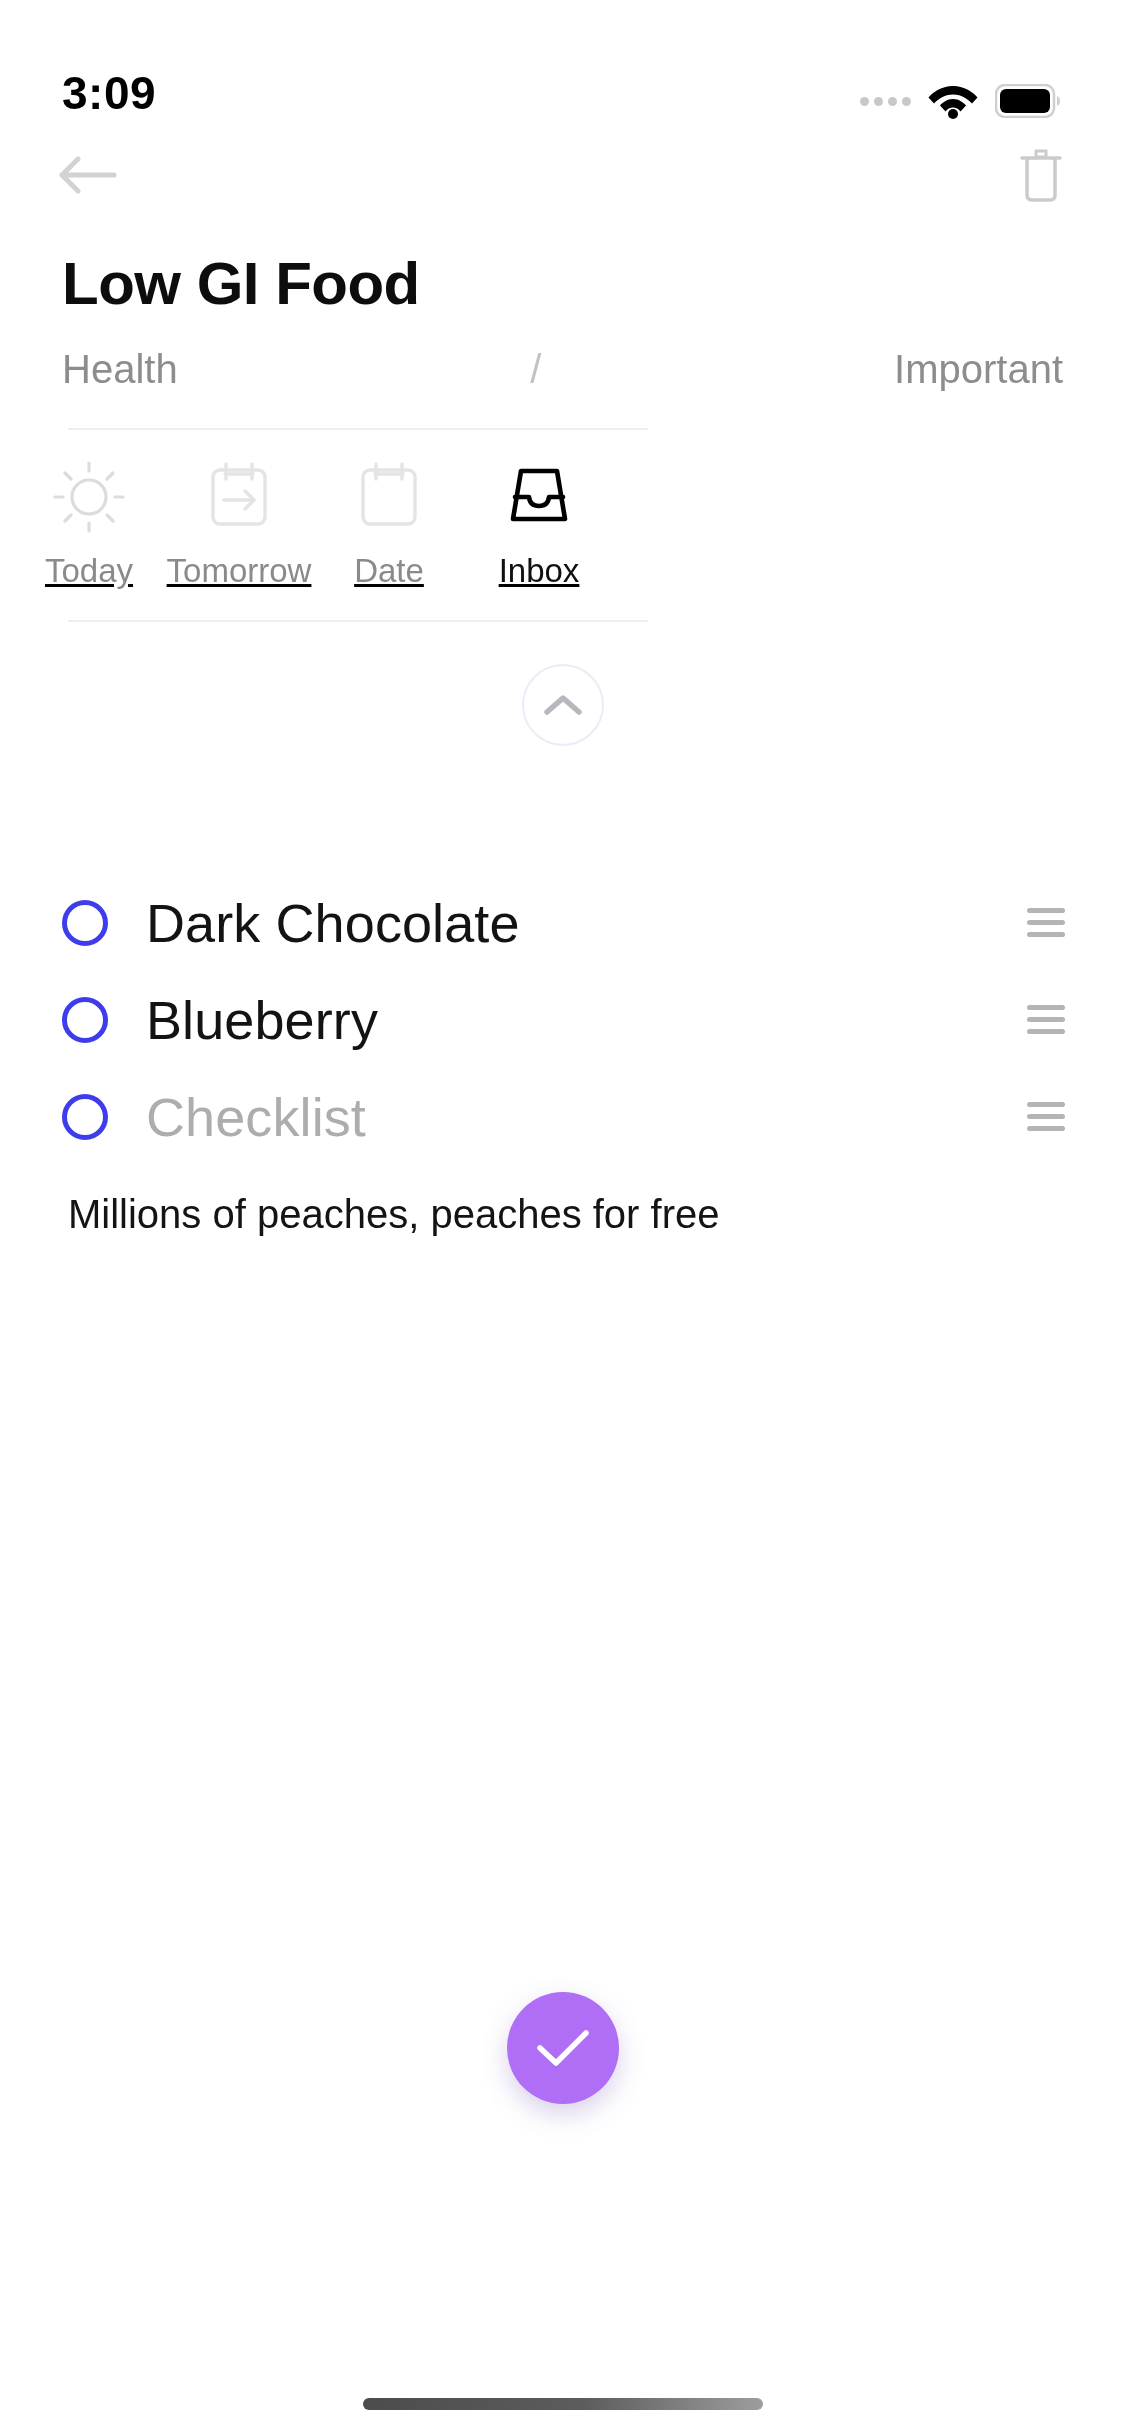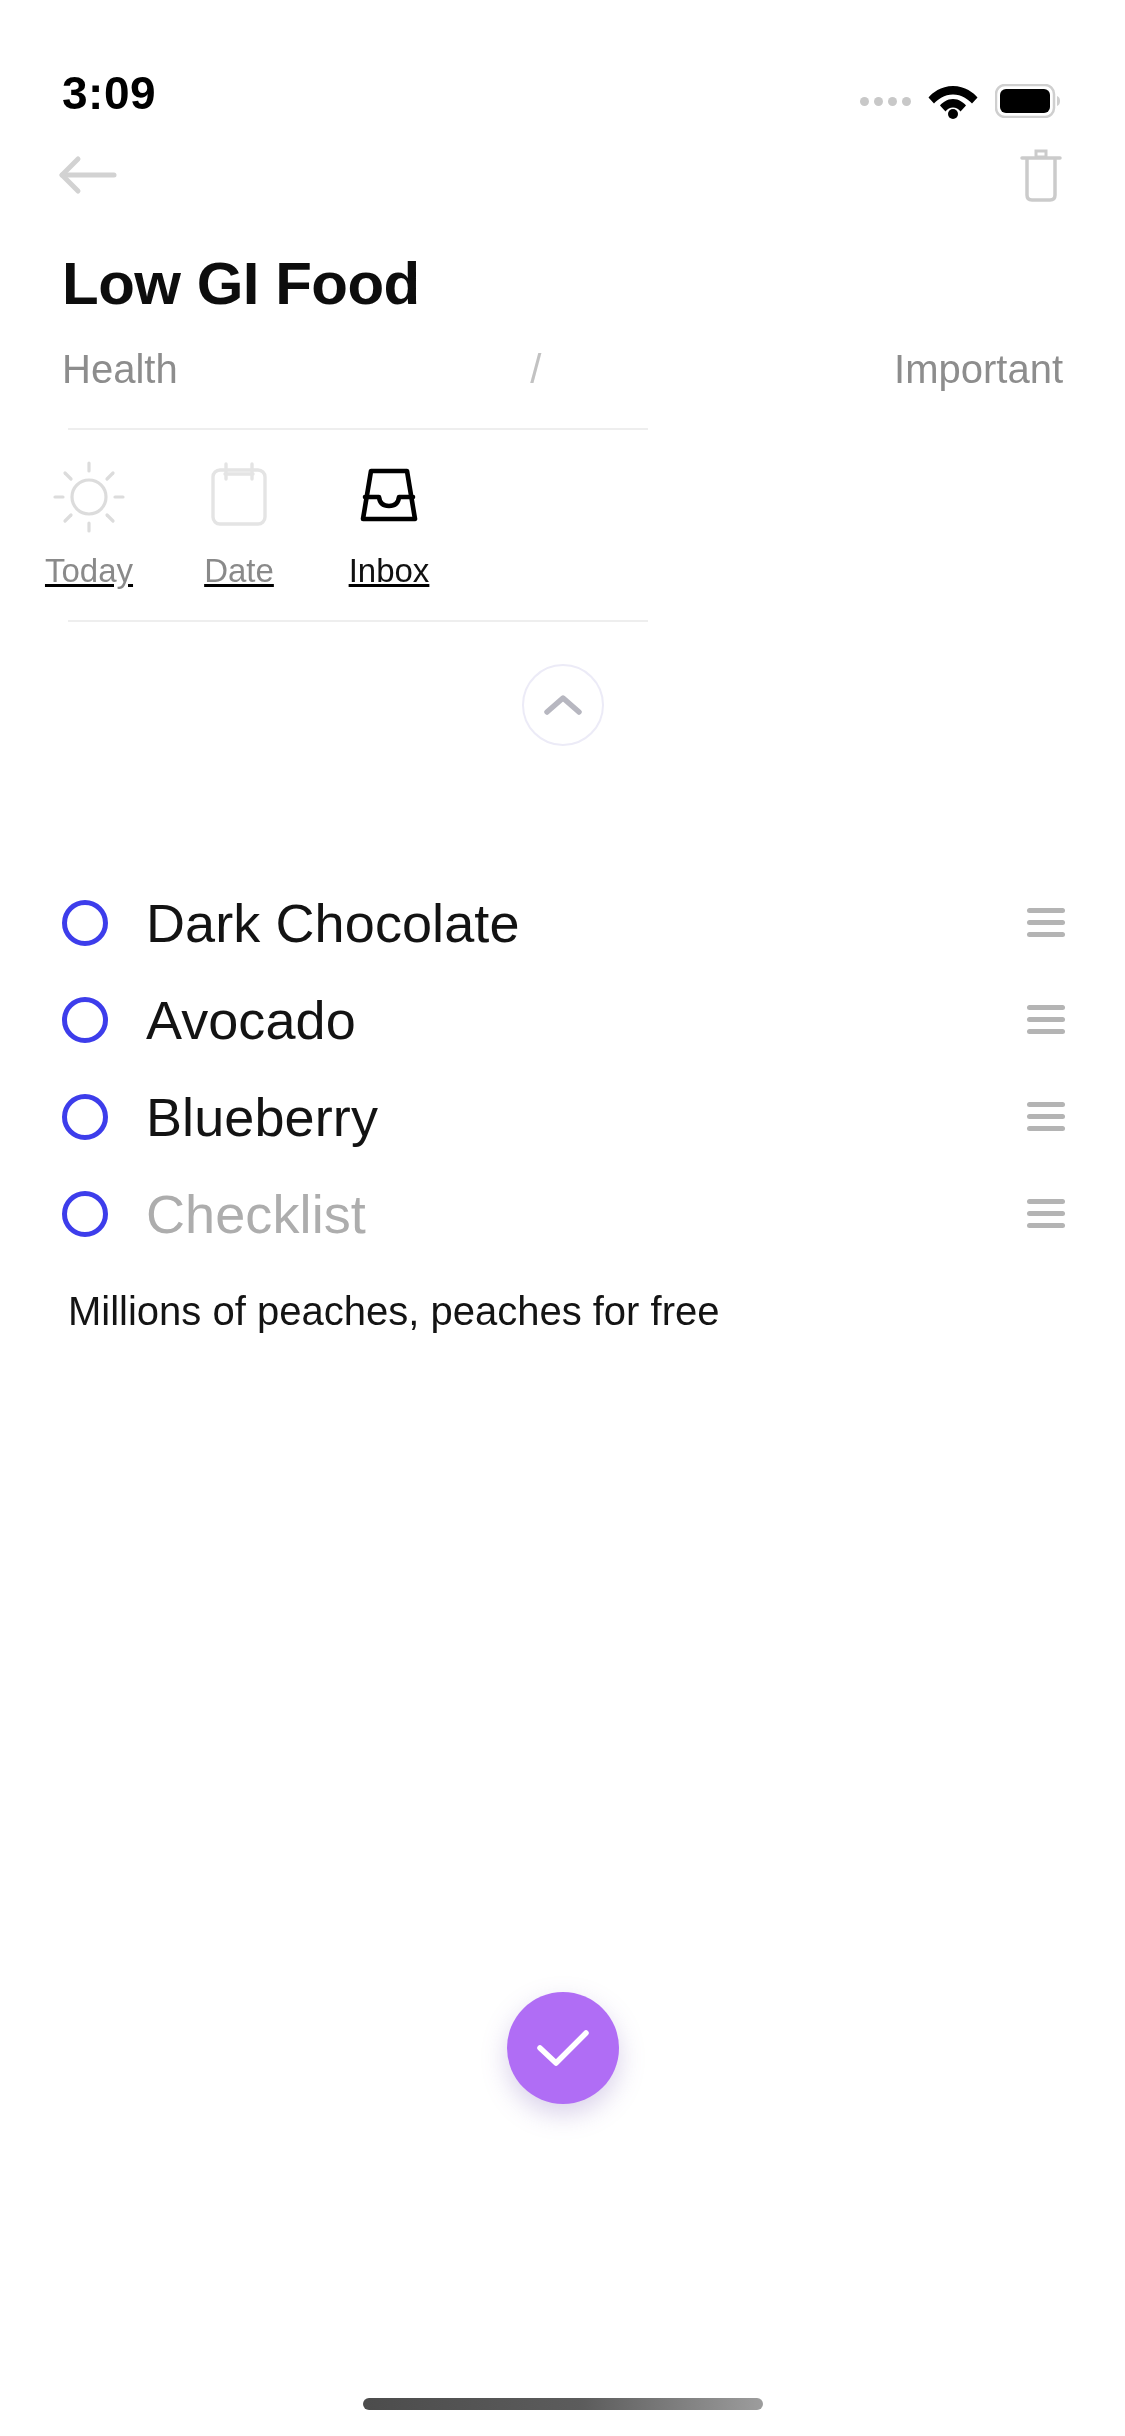--- a/index.html
+++ b/index.html
@@ -318,20 +318,33 @@
           <line x1="15" y1="15" x2="21" y2="21"></line>
           <line x1="57" y1="57" x2="63" y2="63"></line>
           <line x1="63" y1="15" x2="57" y2="21"></line>
           <line x1="21" y1="57" x2="15" y2="63"></line>
         </g>
       </svg>
     </span>
     <span class="tab-label">Today</span>
   </button>
 
+  <button class="tab">
+    <span class="tab-icon">
+      <svg width="78" height="78" viewBox="0 0 78 78">
+        <rect x="13" y="12" width="52" height="54" rx="7" ry="7" fill="none" stroke="#e4e4e4" stroke-width="3.4"></rect>
+        <line x1="25" y1="16" x2="53" y2="16" stroke="#e4e4e4" stroke-width="3.4" stroke-linecap="round"></line>
+        <line x1="26" y1="6" x2="26" y2="21" stroke="#e4e4e4" stroke-width="3.4" stroke-linecap="round"></line>
+        <line x1="52" y1="6" x2="52" y2="21" stroke="#e4e4e4" stroke-width="3.4" stroke-linecap="round"></line>
+        <line x1="24" y1="42" x2="54" y2="42" stroke="#e4e4e4" stroke-width="3.4" stroke-linecap="round"></line>
+        <path d="M45 33 L54 42 L45 51" fill="none" stroke="#e4e4e4" stroke-width="3.4" stroke-linecap="round" stroke-linejoin="round"></path>
+      </svg>
+    </span>
+    <span class="tab-label">Tomorrow</span>
+  </button>
 
   <button class="tab">
     <span class="tab-icon">
       <svg width="78" height="78" viewBox="0 0 78 78">
         <rect x="13" y="12" width="52" height="54" rx="7" ry="7" fill="none" stroke="#e4e4e4" stroke-width="3.4"></rect>
         <line x1="25" y1="16" x2="53" y2="16" stroke="#e4e4e4" stroke-width="3.4" stroke-linecap="round"></line>
         <line x1="26" y1="6" x2="26" y2="21" stroke="#e4e4e4" stroke-width="3.4" stroke-linecap="round"></line>
         <line x1="52" y1="6" x2="52" y2="21" stroke="#e4e4e4" stroke-width="3.4" stroke-linecap="round"></line>
       </svg>
     </span>
@@ -365,29 +378,20 @@
   <div class="check-row">
     <button class="check-circle"></button>
     <span class="check-label">Dark Chocolate</span>
     <span class="drag-handle">
         <span></span>
         <span></span>
         <span></span>
       </span>
   </div>
 
-  <div class="check-row">
-    <button class="check-circle"></button>
-    <span class="check-label">Avocado</span>
-    <span class="drag-handle">
-        <span></span>
-        <span></span>
-        <span></span>
-      </span>
-  </div>
 
   <div class="check-row">
     <button class="check-circle"></button>
     <span class="check-label">Blueberry</span>
     <span class="drag-handle">
         <span></span>
         <span></span>
         <span></span>
       </span>
   </div>

